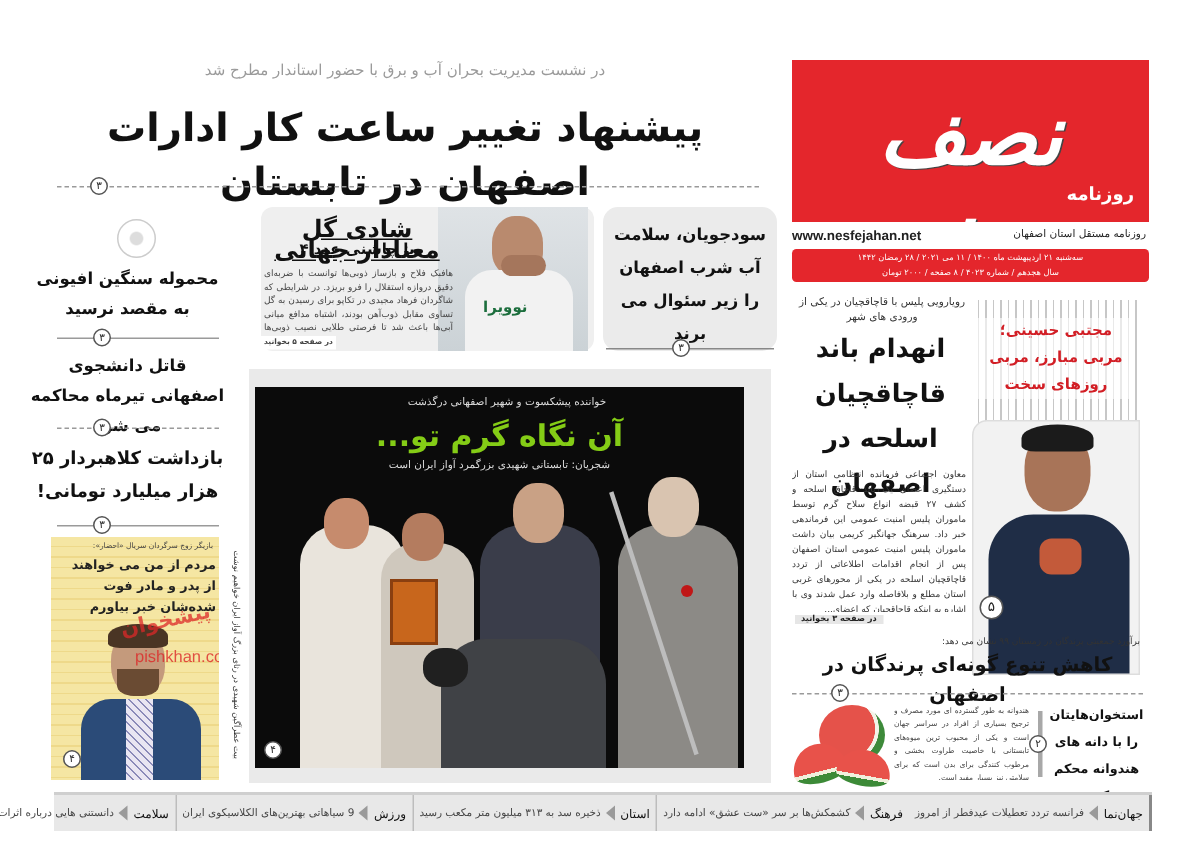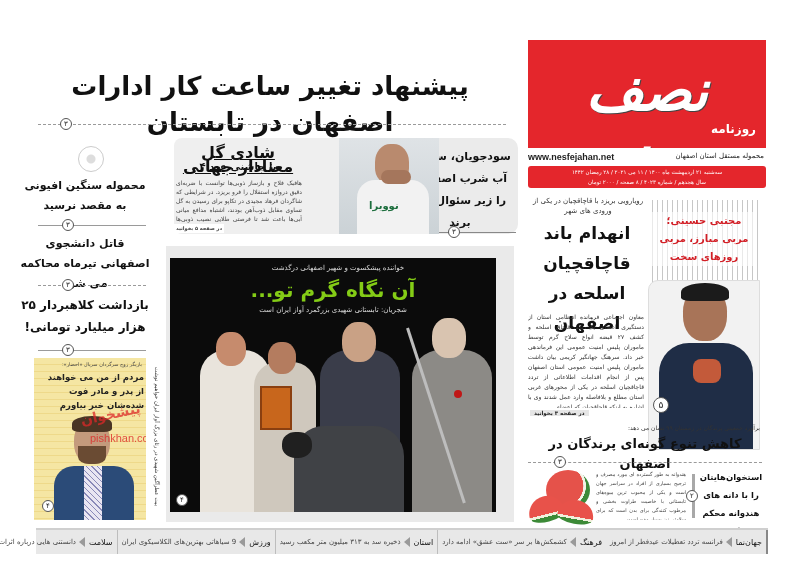--- a/index.html
+++ b/index.html
@@ -20,44 +20,45 @@
     .bottom-bar { position: absolute; left: 36px; top: 528px; width: 732px; height: 26px; background: #e8e8e8; border-top: 2px solid #cfcfcf; display: flex; flex-direction: row; align-items: center; }
     .bb-item { display: flex; flex-direction: row; align-items: center; height: 100%; padding: 0 4px; border-left: 1px solid #bdbdbd; }
     .bb-section { font-size: 8px; font-weight: normal; color: #111; margin-left: 4px; white-space: nowrap; }
     .bb-text { font-size: 7px; color: #444; white-space: nowrap; }
     .tri { width: 0; height: 0; border-top: 5px solid transparent; border-bottom: 5px solid transparent; border-right: 6px solid #9a9a9a; margin-left: 3px; }
   </style>
 </head>
 <body>
 
 <div class="abs" style="left:30px; top:36px; width:480px; height:92px;">
+  <div class="abs center" style="left:0; top:6px; width:480px; font-size:10px; color:#9a9a9a;">در نشست مدیریت بحران آب و برق با حضور استاندار مطرح شد</div>
   <div class="abs center bold" style="left:0; top:32px; width:480px; font-size:26px; line-height:36px; color:#111; letter-spacing:-0.5px;">پیشنهاد تغییر ساعت کار ادارات اصفهان در تابستان</div>
 </div>
 <div class="rule" style="left:38px; top:124px; width:468px;"></div>
 <div class="pageref" style="left:60px; top:118px;">۳</div>
 
 <div class="abs redbox" style="left:528px; top:40px; width:238px; height:108px; overflow:hidden;">
   <div class="abs center bold" style="left:0; top:10px; width:238px; font-family:'DejaVu Serif', serif; font-size:56px; line-height:80px; color:#fff; font-style:italic; text-shadow:1px 1px 0 #444;">نصف جهان</div>
   <div class="abs bold" style="right:10px; top:82px; font-size:12px; color:#fff; ">روزنامه</div>
 </div>
 <div class="abs" style="left:528px; top:152px; direction:ltr; font-family:'Liberation Sans', sans-serif; font-weight:bold; font-size:9px; color:#222;">www.nesfejahan.net</div>
-<div class="abs" style="right:30px; top:152px; font-size:7px; color:#222;">محموله مستقل استان اصفهان</div>
+<div class="abs" style="right:30px; top:152px; font-size:7px; color:#222;">روزنامه مستقل استان اصفهان</div>
 <div class="abs redbox" style="left:528px; top:166px; width:238px; height:22px; border-radius:3px;">
   <div class="center" style="font-size:5.5px; line-height:10px; margin-top:1px;">سه‌شنبه ۲۱ اردیبهشت ماه ۱۴۰۰ / ۱۱ می ۲۰۲۱ / ۲۸ رمضان ۱۴۴۲</div>
   <div class="center" style="font-size:5.5px; line-height:10px;">سال هجدهم / شماره ۴۰۲۳ / ۸ صفحه / ۲۰۰۰ تومان</div>
 </div>
 
 <div class="abs graybox" style="left:402px; top:138px; width:116px; height:96px;">
   <div class="abs center bold" style="left:6px; top:8px; width:104px; font-size:11px; line-height:22px; color:#111;">سودجویان، سلامت آب شرب اصفهان را زیر سئوال می برند</div>
 </div>
 <div class="rule" style="left:404px; top:232px; width:112px; border-top-style:solid; border-color:#888;"></div>
 <div class="pageref" style="left:448px; top:226px;">۳</div>
 
 <div class="abs graybox" style="left:174px; top:138px; width:222px; height:96px; border-radius:8px; background:#efefef;">
-  <div class="abs photo" style="left:118px; top:0; width:100px; height:96px; background:linear-gradient(180deg,#dfe3e6 0%,#cbd2d6 100%);margin-left:47px;">
+  <div class="abs photo" style="left:118px; top:0; width:100px; height:96px; background:linear-gradient(180deg,#dfe3e6 0%,#cbd2d6 100%);">
     <div class="abs" style="left:36px; top:6px; width:34px; height:40px; background:#b98a6e; border-radius:45% 45% 40% 40%;"></div>
     <div class="abs" style="left:18px; top:42px; width:72px; height:54px; background:#f2f2f2; border-radius:18px 18px 0 0;">
       <div class="abs bold" style="left:12px; top:20px; font-size:10px; color:#1c6e3d;">نوویرا</div>
     </div>
     <div class="abs" style="left:42px; top:32px; width:30px; height:14px; background:#a5765c; border-radius:8px;"></div>
   </div>
   <div class="abs center bold" style="left:4px; top:8px; width:120px; font-size:16px; line-height:14px;text-decoration:underline;">شادی گل معنادار جهانی</div>
   <div class="abs center bold" style="left:4px; top:22px; width:120px; font-size:10px; line-height:14px;">با چاشنی عدد ۴</div>
   <div class="abs tiny" style="left:2px; top:40px; width:126px; height:46px; overflow:hidden; text-align:justify;">هافبک فلاح و بازساز ذوبی‌ها توانست با ضربه‌ای دقیق دروازه استقلال را فرو بریزد. در شرایطی که شاگردان فرهاد مجیدی در تکاپو برای رسیدن به گل تساوی مقابل ذوب‌آهن بودند، اشتباه مدافع میانی آبی‌ها باعث شد تا فرصتی طلایی نصیب ذوبی‌ها شود اشتباه عارف غلامی...</div>
   <div class="abs tiny" style="left:0; top:86px; background:#fff; padding:0 2px; font-size:5px; font-weight:bold;">در صفحه ۵ بخوانید</div>
@@ -121,21 +122,21 @@
 <div class="abs stripe-bg" style="left:648px; top:200px; width:112px; height:90px;"></div>
 <div class="abs center" style="left:652px; top:212px; width:104px; font-size:10px; line-height:18px; color:#d21e25; font-weight:bold; background:rgba(255,255,255,0.6);">مجتبی حسینی؛ مربی مبارز، مربی روزهای سخت</div>
 <div class="abs photo" style="left:648px; top:280px; width:112px; height:170px; background:#f2f2f2; border:1px solid #ddd; border-radius:10px 0 0 0;">
   <div class="abs" style="left:34px; top:6px; width:44px; height:54px; background:#a87458; border-radius:45%;"></div>
   <div class="abs" style="left:32px; top:2px; width:48px; height:18px; background:#1b1b1b; border-radius:50% 50% 20% 20%;"></div>
   <div class="abs" style="left:10px; top:62px; width:94px; height:108px; background:#1f2d46; border-radius:30px 30px 0 0;"></div>
   <div class="abs" style="left:44px; top:78px; width:28px; height:24px; background:#c35a3a; border-radius:8px;"></div>
   <div class="pageref" style="left:4px; top:116px; width:16px; height:16px; line-height:14px; font-size:9px;">۵</div>
 </div>
 
-<div class="abs center" style="left:528px; top:196px; width:120px; font-size:7px; line-height:10px; color:#333;">رویارویی بریزد با قاچاقچیان در یکی از ورودی های شهر</div>
+<div class="abs center" style="left:528px; top:196px; width:120px; font-size:7px; line-height:10px; color:#333;">رویارویی پلیس با قاچاقچیان در یکی از ورودی های شهر</div>
 <div class="abs center bold" style="left:526px; top:218px; width:122px; font-size:17px; line-height:30px; color:#111;">انهدام باند قاچاقچیان اسلحه در اصفهان</div>
 <div class="abs small" style="left:528px; top:312px; width:116px; height:96px; overflow:hidden; text-align:justify; font-size:6px; line-height:10px;">معاون اجتماعی فرمانده انتظامی استان از دستگیری اعضای یک باند قاچاق اسلحه و کشف ۲۷ قبضه انواع سلاح گرم توسط ماموران پلیس امنیت عمومی این فرماندهی خبر داد. سرهنگ جهانگیر کریمی بیان داشت ماموران پلیس امنیت عمومی استان اصفهان پس از انجام اقدامات اطلاعاتی از تردد قاچاقچیان اسلحه در یکی از محورهای غربی استان مطلع و بلافاصله وارد عمل شدند وی با اشاره به اینکه قاچاقچیان که اعضای...</div>
 <div class="abs" style="left:530px; top:410px; font-size:5.5px; font-weight:bold; background:#e6e6e6; padding:0 4px; color:#222;">در صفحه ۳ بخوانید</div>
 
 <div class="abs" style="right:34px; top:424px; font-size:6px; color:#333;">برآورد جمعیتی پرندگان در زمستان ۹۹ نشان می دهد:</div>
 <div class="abs center bold" style="left:526px; top:434px; width:238px; font-size:13px; line-height:20px; color:#111;">کاهش تنوع گونه‌ای پرندگان در اصفهان</div>
 <div class="rule" style="left:528px; top:462px; width:234px;"></div>
 <div class="pageref" style="left:554px; top:456px;">۳</div>
 
 <div class="abs center bold" style="left:696px; top:468px; width:70px; font-size:8.5px; line-height:18px; color:#111;">استخوان‌هایتان را با دانه های هندوانه محکم کنید</div>

